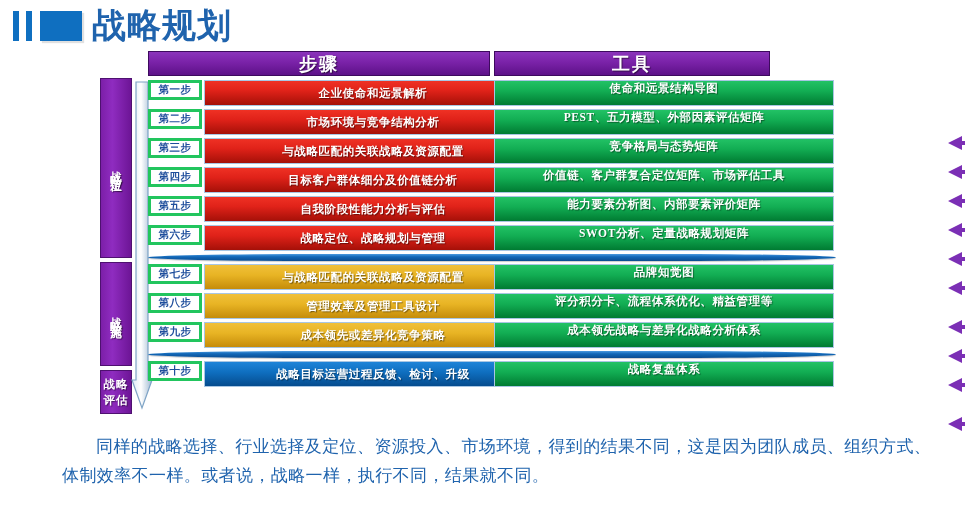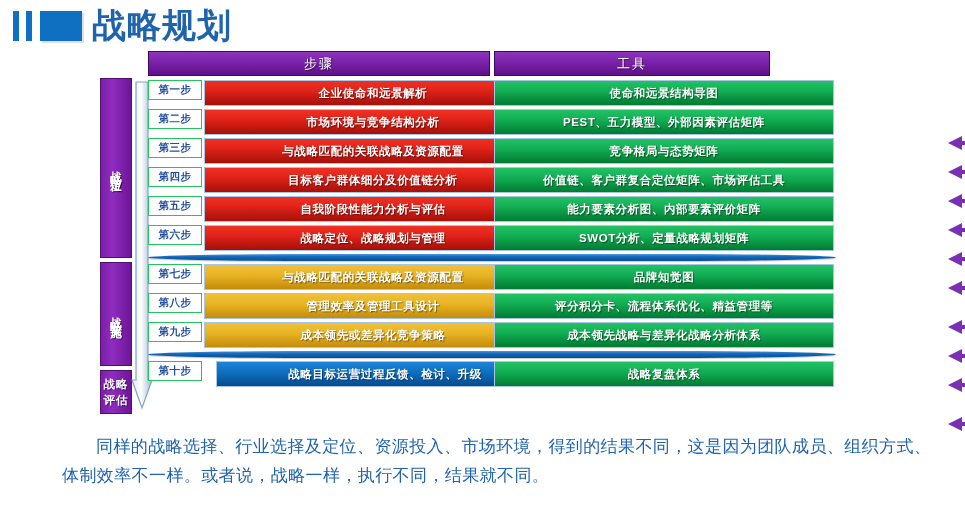--- a/index.html
+++ b/index.html
@@ -39,42 +39,42 @@
   .side-c { top:320px; height:44px;  }
 
   
   .down-arrow { position:absolute; left:31px; top:30px; width:22px; height:332px; }
 
   
   .hdr { position:absolute; top:1px; height:25px;
          background: linear-gradient(180deg,#8b34bb 0%, #7a22a8 45%, #5d1188 100%);
          border:1px solid #3d0a5e;
          display:flex; align-items:center; justify-content:center; }
-  .hdr span { color:#fff; font-size:13px; font-weight:400; letter-spacing:2px;
+  .hdr span { color:#fff; font-size:18px; font-weight:700; letter-spacing:2px;
               text-shadow: 1px 1px 1px rgba(0,0,0,.5); }
   .hdr-steps { left:48px; width:342px; }
   .hdr-tools { left:394px; width:276px; }
 
   
   .row { position:absolute; left:48px; width:686px; height:26px; }
   .cell-step-no { position:absolute; left:0; top:0; width:54px; height:20px;
-                  background:#ffffff; border:1px solid #22c55e;
+                  background:#ffffff; border:3px solid #22c55e;
                   display:flex; align-items:center; justify-content:center; }
   .cell-step-no span { color:#1f4e9c; font-size:10.5px; font-weight:700; letter-spacing:.5px; }
   .cell-step { position:absolute; left:56px; top:0; width:338px; height:26px;
                border:1px solid #a8c6e3; display:flex; align-items:center; justify-content:center; }
   .cell-tool { position:absolute; left:346px; top:0; width:340px; height:26px;
-               border:1px solid #a8c6e3; display:flex; align-items:center; justify-content:center; }
+               border:1px solid #a8c6e3; display:flex; align-items:flex-start; justify-content:center;font-family:Liberation Serif, serif; }
   .cell-step span, .cell-tool span {
       color:#ffffff; font-size:11.5px; font-weight:700; letter-spacing:.6px;
       text-shadow: 1px 1px 1px rgba(0,0,0,.45); white-space:nowrap; }
 
   .fill-red    { background: linear-gradient(180deg,#ef3124 0%, #e02219 40%, #a51008 100%); }
   .fill-gold   { background: linear-gradient(180deg,#f0c03a 0%, #e8b424 42%, #c58c0a 100%); }
-  .fill-blue   { background: linear-gradient(180deg,#1e84d8 0%, #0f6fc0 42%, #054c8e 100%); margin-left: 12px; }
+  .fill-blue   { background: linear-gradient(180deg,#1e84d8 0%, #0f6fc0 42%, #054c8e 100%); }
   .fill-green  { background: linear-gradient(180deg,#22c265 0%, #12ad53 42%, #007b32 100%); }
 
   
   .divider { position:absolute; left:48px; width:688px; height:9px; }
   .divider .lens { position:absolute; left:0; top:1px; width:100%; height:7px;
         background: linear-gradient(180deg,#4b9ae0 0%, #1268b8 40%, #0b4c90 100%);
         border-radius: 50% / 100%; box-shadow:0 1px 1px rgba(0,0,0,.2); }
 
   
   .feedback { position:absolute; left:840px; top:50px; width:70px; height:368px; }

